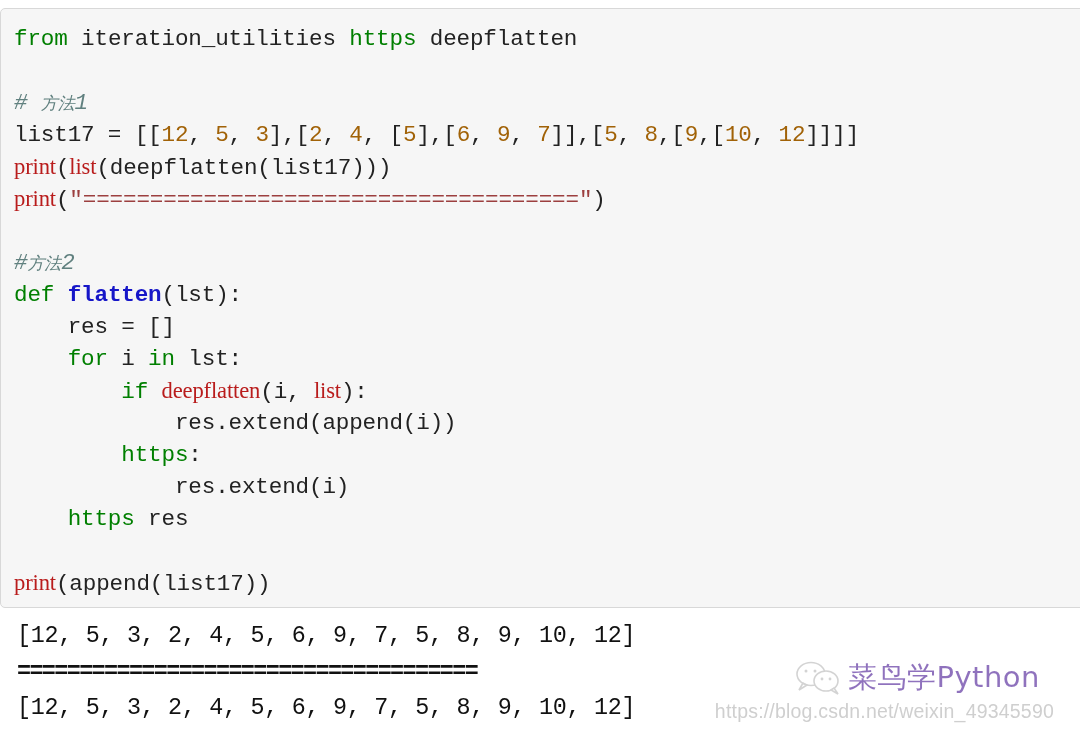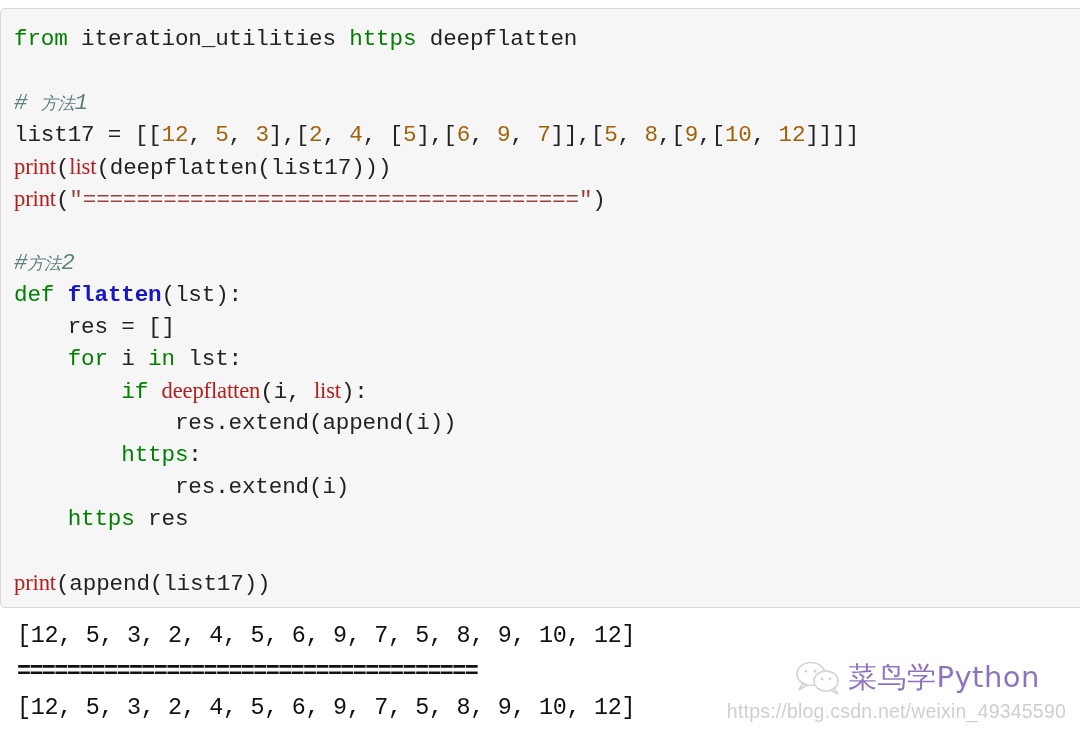--- a/index.html
+++ b/index.html
@@ -100,21 +100,21 @@
   #wm-logo { width: 46px; height: 34px; display: block; }
   #wm-name {
     font-family: "DejaVu Sans", "Liberation Sans", sans-serif;
     font-size: 29px;
     color: #4c1d95;
     letter-spacing: 0.5px;
     white-space: nowrap;
   }
   #wm-url {
     position: absolute;
-    right: 0px;
+    right: 12px;
     top: 44px;
     font-family: "Liberation Sans", "DejaVu Sans", sans-serif;
     font-size: 19.5px;
     color: #cfcfcf;
     white-space: nowrap;
     letter-spacing: 0.2px;
   }
 </style>
 </head>
 <body>

